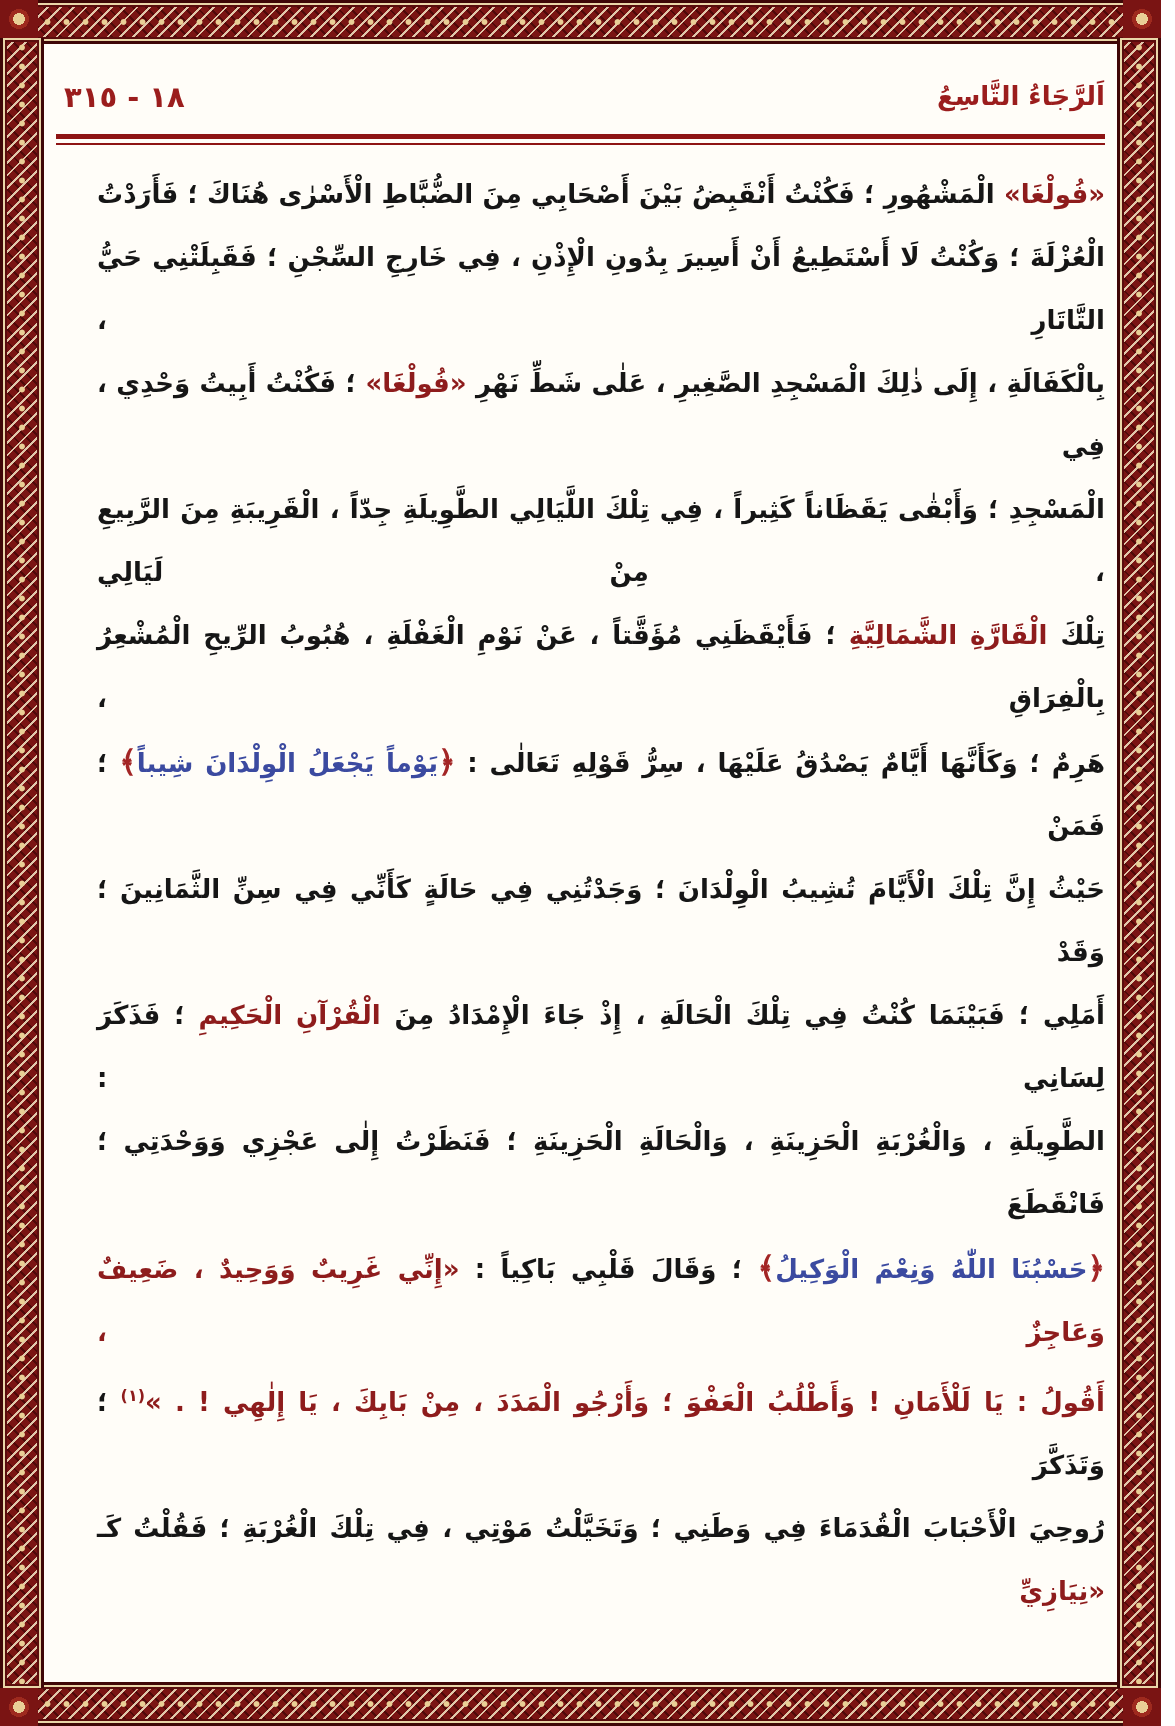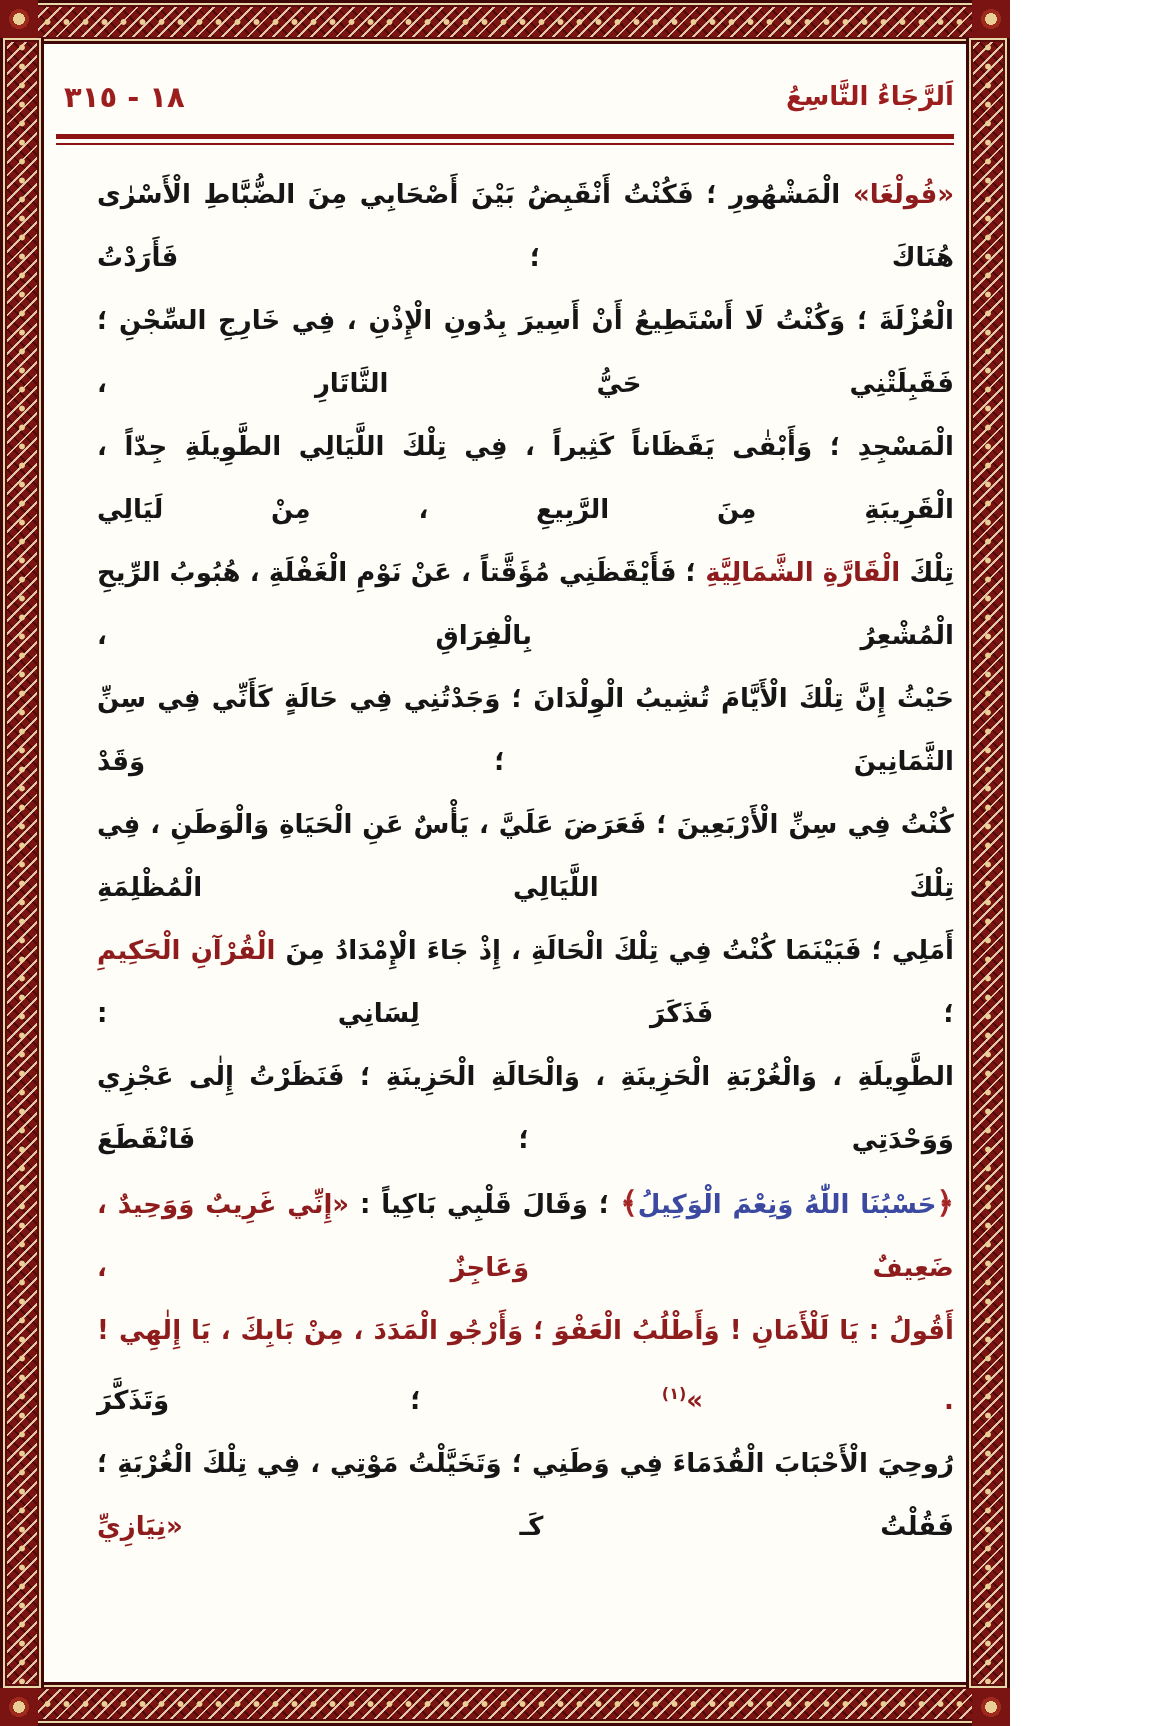--- a/index.html
+++ b/index.html
@@ -1,17 +1,17 @@
 <!DOCTYPE html>
 <html lang="ar"><head>
 <meta charset="utf-8">
 <style>
   html,body{margin:0;padding:0;}
   body{width:1175px;height:1726px;background:#fff;font-family:"DejaVu Sans",sans-serif;}
-  .page{position:relative;width:1010px;height:1726px;background:#fffdf8;overflow:hidden;}
+  .page{position:relative;width:1161px;height:1726px;background:#fffdf8;overflow:hidden;}
 
   
   .frame{position:absolute;background-color:#7a1413;
     background-image:
       radial-gradient(circle, #e9cf96 2.4px, rgba(0,0,0,0) 3.4px),
       repeating-linear-gradient(135deg, rgba(244,230,196,.85) 0 2px, rgba(0,0,0,0) 2px 9px),
       repeating-linear-gradient(45deg, rgba(74,8,8,.9) 0 2px, rgba(0,0,0,0) 2px 9px);
     box-shadow: inset 0 0 0 2px #e9d6a8, inset 0 0 0 4px #5a0d0d;}
   .frame.top{left:0;top:0;width:1175px;height:38px;background-size:19px 38px,auto,auto;border-bottom:3px solid #3f0707;border-top:3px solid #3f0707;}
   .frame.bottom{left:0;bottom:0;width:1175px;height:38px;background-size:19px 38px,auto,auto;border-top:3px solid #3f0707;border-bottom:3px solid #3f0707;}
@@ -53,24 +53,25 @@
   <div class="content">
     <div class="header">
       <div class="pagenum">١٨ - ٣١٥</div>
       <div class="title">اَلرَّجَاءُ التَّاسِعُ</div>
     </div>
     <div class="rule"></div>
 
     <div class="body" id="body-text">
         <div class="line"><span class="seg r">«فُولْغَا»</span><span class="seg b"> الْمَشْهُورِ ؛ فَكُنْتُ أَنْقَبِضُ بَيْنَ أَصْحَابِي مِنَ الضُّبَّاطِ الْأَسْرٰى هُنَاكَ ؛ فَأَرَدْتُ</span></div>
         <div class="line"><span class="seg b">الْعُزْلَةَ ؛ وَكُنْتُ لَا أَسْتَطِيعُ أَنْ أَسِيرَ بِدُونِ الْإِذْنِ ، فِي خَارِجِ السِّجْنِ ؛ فَقَبِلَتْنِي حَيُّ التَّاتَارِ ،</span></div>
+        <div class="line"><span class="seg b">بِالْكَفَالَةِ ، إِلَى ذٰلِكَ الْمَسْجِدِ الصَّغِيرِ ، عَلٰى شَطِّ نَهْرِ </span><span class="seg r">«فُولْغَا»</span><span class="seg b"> ؛ فَكُنْتُ أَبِيتُ وَحْدِي ، فِي</span></div>
         <div class="line"><span class="seg b">الْمَسْجِدِ ؛ وَأَبْقٰى يَقَظَاناً كَثِيراً ، فِي تِلْكَ اللَّيَالِي الطَّوِيلَةِ جِدّاً ، الْقَرِيبَةِ مِنَ الرَّبِيعِ ، مِنْ لَيَالِي</span></div>
         <div class="line"><span class="seg b">تِلْكَ </span><span class="seg r">الْقَارَّةِ الشَّمَالِيَّةِ</span><span class="seg b"> ؛ فَأَيْقَظَنِي مُؤَقَّتاً ، عَنْ نَوْمِ الْغَفْلَةِ ، هُبُوبُ الرِّيحِ الْمُشْعِرُ بِالْفِرَاقِ ،</span></div>
+        <div class="line"><span class="seg b">هَرِمٌ ؛ وَكَأَنَّهَا أَيَّامٌ يَصْدُقُ عَلَيْهَا ، سِرُّ قَوْلِهِ تَعَالٰى : </span><span class="seg vb">﴿</span><span class="seg bl">يَوْماً يَجْعَلُ الْوِلْدَانَ شِيباً</span><span class="seg vb">﴾</span><span class="seg b"> ؛ فَمَنْ</span></div>
         <div class="line"><span class="seg b">حَيْثُ إِنَّ تِلْكَ الْأَيَّامَ تُشِيبُ الْوِلْدَانَ ؛ وَجَدْتُنِي فِي حَالَةٍ كَأَنِّي فِي سِنِّ الثَّمَانِينَ ؛ وَقَدْ</span></div>
-        <div class="line"><span class="seg b">كُنْتُ فِي سِنِّ الْأَرْبَعِينَ ؛ فَعَرَضَ عَلَيَّ ، يَأْسٌ عَنِ الْحَيَاةِ وَالْوَطَنِ ، فِي تِلْكَ اللَّيَالِي الْمُظْلِمَةِ</span></div>
         <div class="line"><span class="seg b">أَمَلِي ؛ فَبَيْنَمَا كُنْتُ فِي تِلْكَ الْحَالَةِ ، إِذْ جَاءَ الْإِمْدَادُ مِنَ </span><span class="seg rb">الْقُرْآنِ الْحَكِيمِ</span><span class="seg b"> ؛ فَذَكَرَ لِسَانِي :</span></div>
         <div class="line"><span class="seg b">الطَّوِيلَةِ ، وَالْغُرْبَةِ الْحَزِينَةِ ، وَالْحَالَةِ الْحَزِينَةِ ؛ فَنَظَرْتُ إِلٰى عَجْزِي وَوَحْدَتِي ؛ فَانْقَطَعَ</span></div>
         <div class="line"><span class="seg vb">﴿</span><span class="seg bl">حَسْبُنَا اللّٰهُ وَنِعْمَ الْوَكِيلُ</span><span class="seg vb">﴾</span><span class="seg b"> ؛ وَقَالَ قَلْبِي بَاكِياً : </span><span class="seg rb">«إِنِّي غَرِيبٌ وَوَحِيدٌ ، ضَعِيفٌ وَعَاجِزٌ ،</span></div>
         <div class="line"><span class="seg rb">أَقُولُ : يَا لَلْأَمَانِ ! وَأَطْلُبُ الْعَفْوَ ؛ وَأَرْجُو الْمَدَدَ ، مِنْ بَابِكَ ، يَا إِلٰهِي ! . »</span><span class="seg sup">(١)</span><span class="seg b"> ؛ وَتَذَكَّرَ</span></div>
         <div class="line"><span class="seg b">رُوحِيَ الْأَحْبَابَ الْقُدَمَاءَ فِي وَطَنِي ؛ وَتَخَيَّلْتُ مَوْتِي ، فِي تِلْكَ الْغُرْبَةِ ؛ فَقُلْتُ كَـ </span><span class="seg rb">«نِيَازِيِّ</span></div>
       </div>
 
   </div>
 </div>
 

